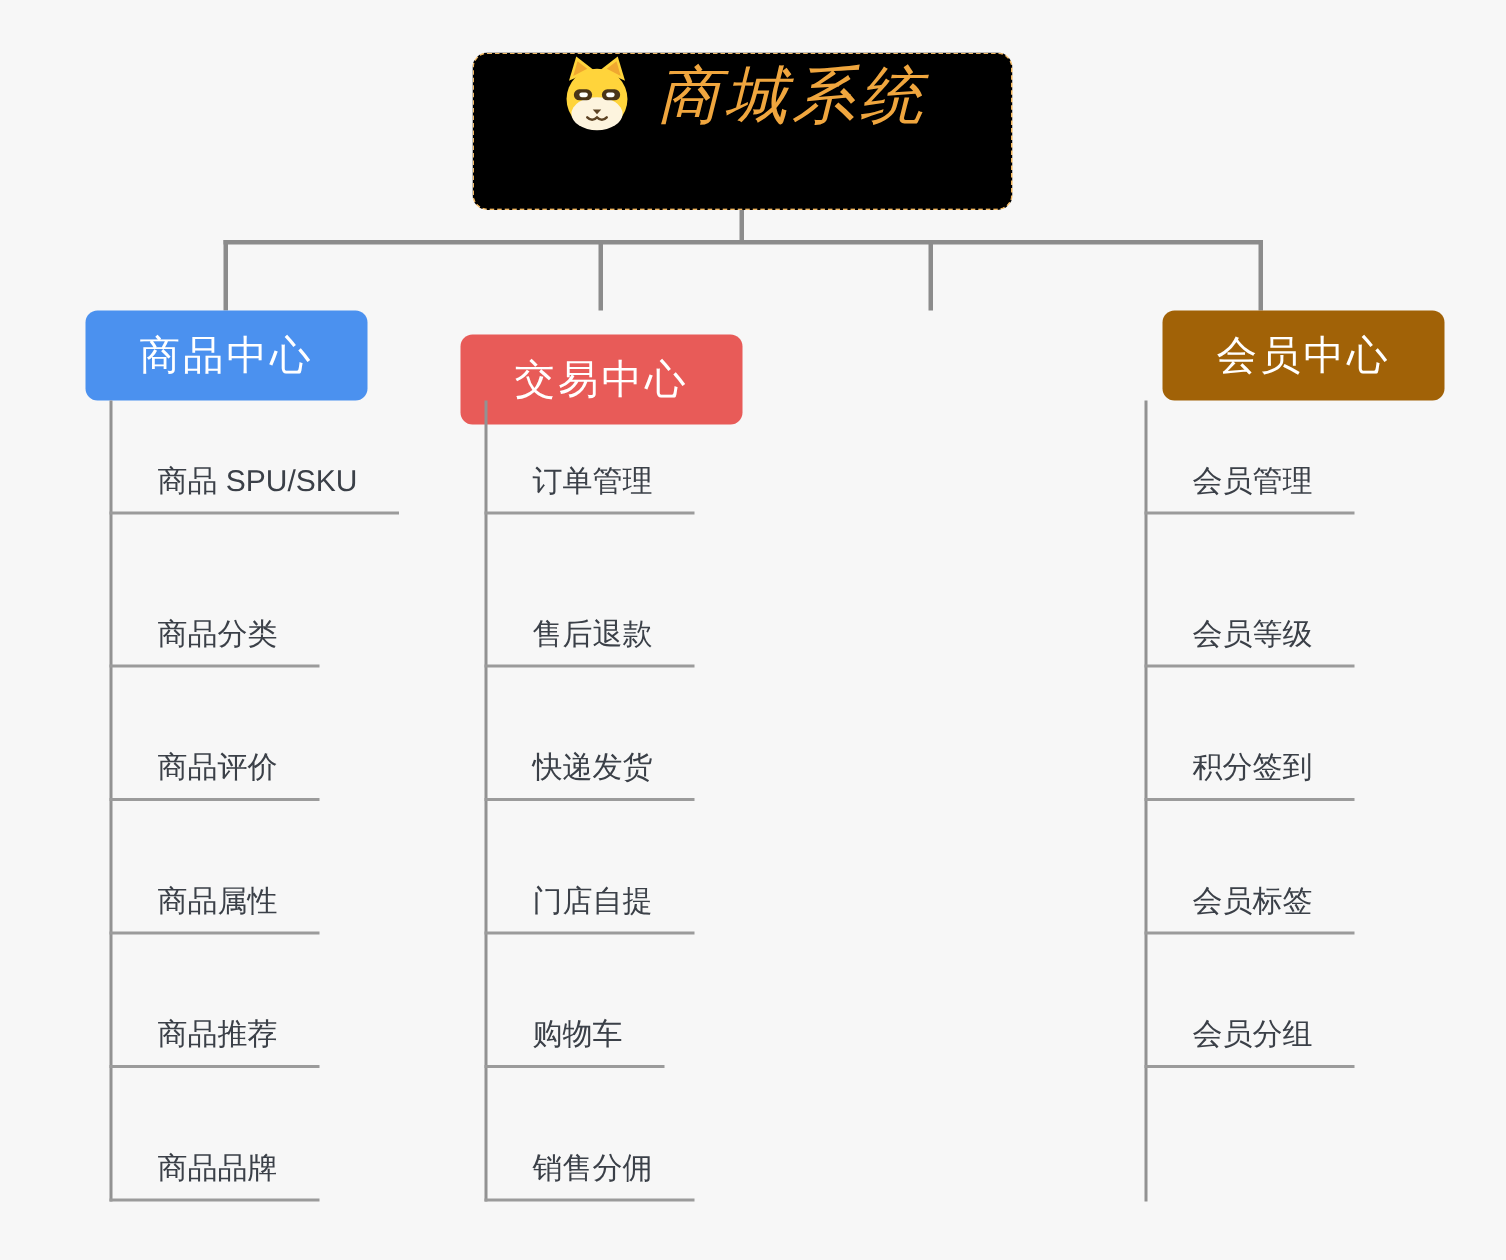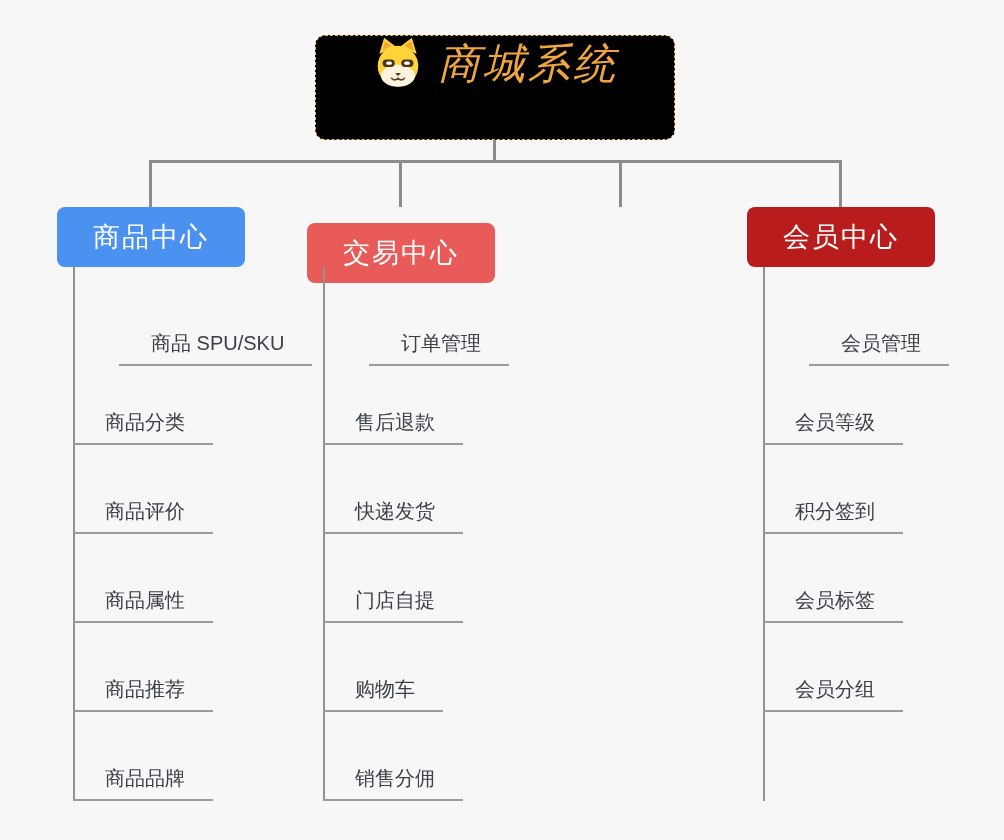--- a/index.html
+++ b/index.html
@@ -31,21 +31,21 @@
     color:#FFFFFF;font-size:27px;letter-spacing:2px;white-space:nowrap;cursor:pointer;
   }
   .trunk{position:absolute;left:0;top:60px;width:2px;height:534px;background:#929292;}
   .child{
     position:absolute;left:0;height:40px;
     display:flex;align-items:flex-end;
     padding:0 28px 0 32px;border-bottom:2px solid #9B9B9B;
     font-size:20px;color:#3B4048;white-space:nowrap;cursor:pointer;
   }
   .child span{padding-bottom:7px;}
-  .r0{top:117px;margin-left:46px;} .r1{top:196px;} .r2{top:285px;} .r3{top:374px;} .r4{top:463px;} .r5{top:552px;}
+  .r0{top:94px;} .r1{top:196px;} .r2{top:285px;} .r3{top:374px;} .r4{top:463px;} .r5{top:552px;}
 </style>
 </head>
 <body>
 
 <div class="stage">
 
   <div class="root-node">
     <svg class="root-icon" viewBox="0 0 64 64">
       <polygon points="9,22 15,2 29,13" fill="#FFD43B"></polygon>
       <polygon points="55,22 49,2 35,13" fill="#FFD43B"></polygon>
@@ -111,21 +111,21 @@
     <div class="child r4">
         <span>购物车</span>
       </div>
     <div class="child r5">
         <span>销售分佣</span>
       </div>
   </div>
 
 
   <div class="column col-3">
-    <div class="hdr" style="background: #b91c1c;">会员中心</div>
+    <div class="hdr" style="background: #a16207; margin-left: 28px;">会员中心</div>
     <div class="trunk"></div>
     <div class="child r0">
         <span>会员管理</span>
       </div>
     <div class="child r1">
         <span>会员等级</span>
       </div>
     <div class="child r2">
         <span>积分签到</span>
       </div>

